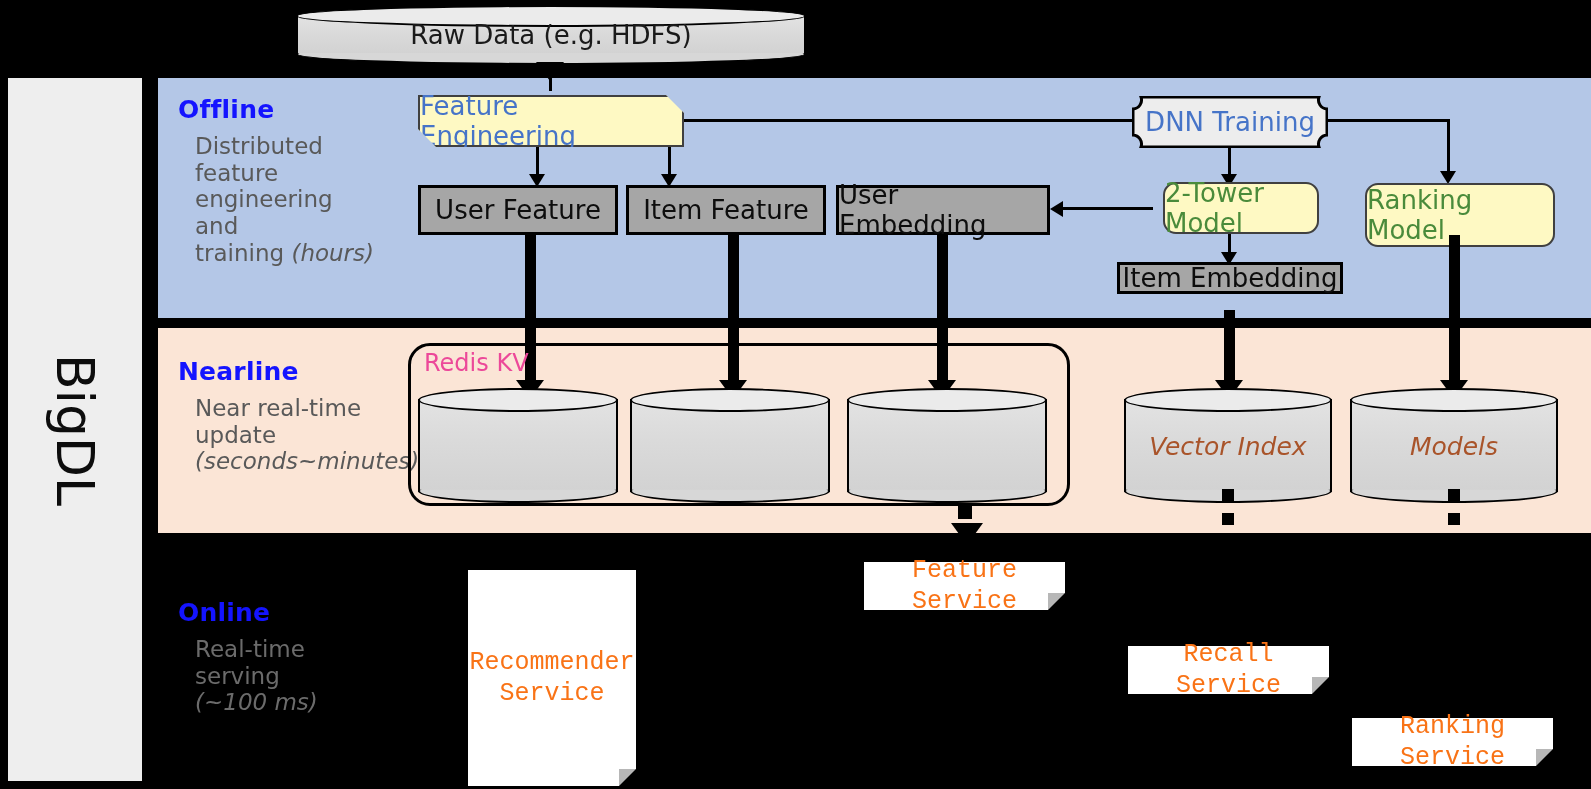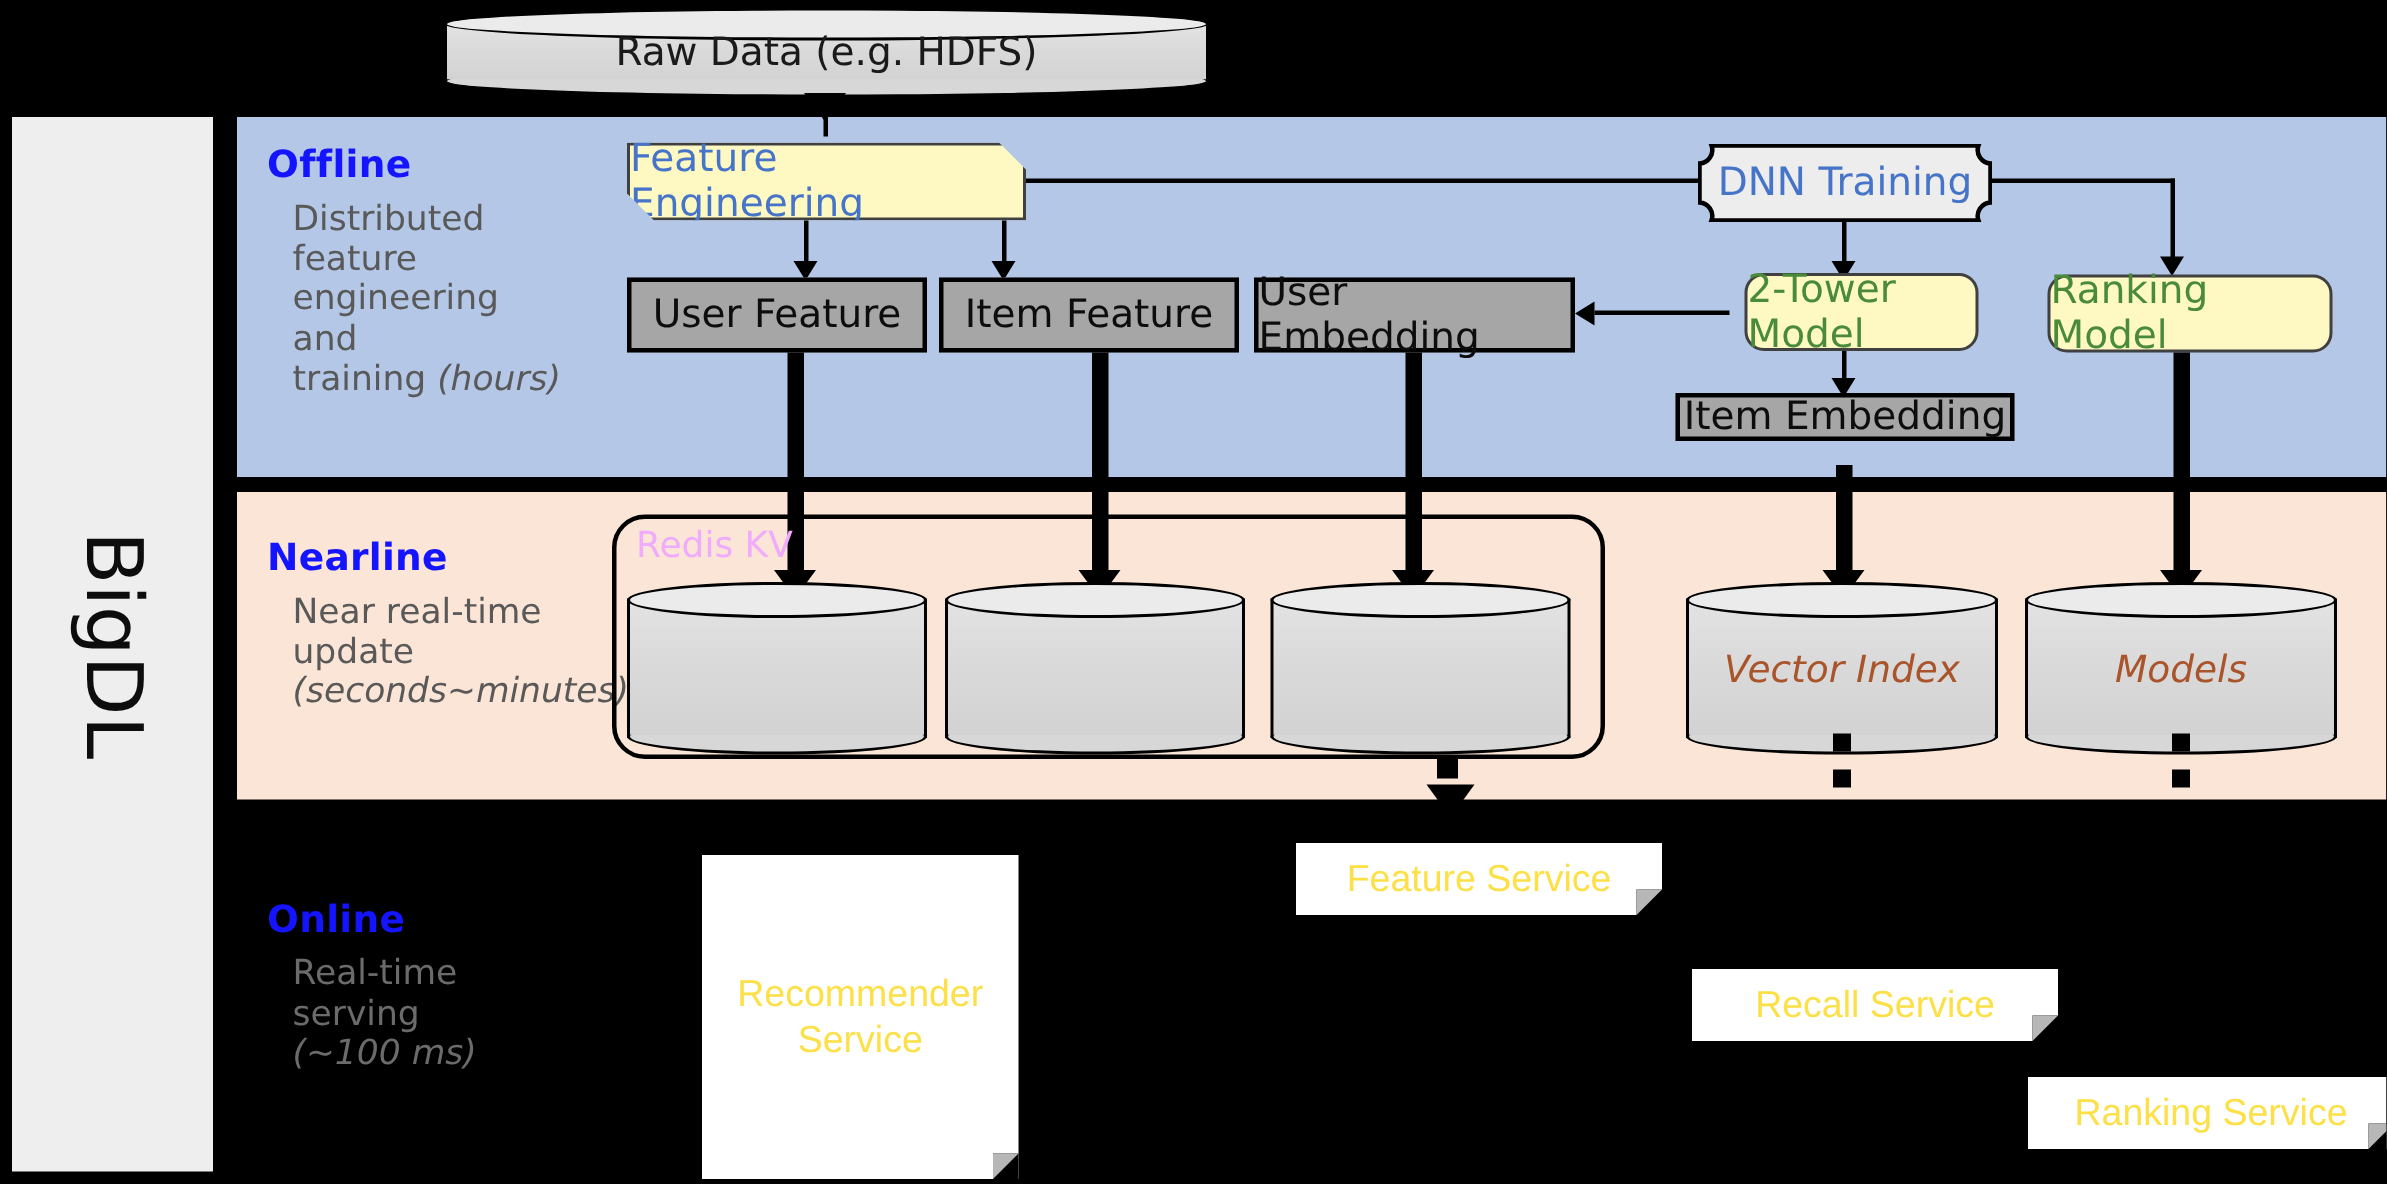--- a/index.html
+++ b/index.html
@@ -132,21 +132,21 @@
   }
   .cardshape svg{position:absolute;left:0;top:0;}
   .cardshape span{position:relative;z-index:2;}
 
   
   #redis-box{
     left:408px;top:343px;width:662px;height:163px;
     border:3px solid #000;border-radius:22px;background:transparent;
   }
   #redis-label{
-    left:424px;top:349px;font-size:24px;color:#f0abfc;
+    left:424px;top:349px;font-size:24px;color:#ec4899;
     font-family:"DejaVu Sans",sans-serif;
   }
 
   
   .ln{position:absolute;background:#000;}
   .vthin{width:3px;}
   .hthin{height:3px;}
   .vthick{width:11px;}
   .arrow-dn{
     position:absolute;width:0;height:0;
@@ -164,23 +164,22 @@
   .arrow-rt{
     position:absolute;width:0;height:0;
     border-top:8px solid transparent;border-bottom:8px solid transparent;
     border-left:13px solid #000;
   }
   .dotsq{position:absolute;width:12px;height:12px;background:#000;}
 
   
   .note{
     position:absolute;
-    font-family:Liberation Sans, sans-serif;
-    color:#fde047;
-    padding-left:43px;
+    font-family:Liberation Mono, monospace;
+    color:#f97316;
   }
   .note .paper{
     position:absolute;left:0;top:0;right:0;bottom:0;
     background:#ffffff;
   }
   .note .fold{
     position:absolute;right:0;bottom:0;
     width:0;height:0;
     border-left:17px solid #b7b7b7;
     border-bottom:17px solid #000;
@@ -285,21 +284,21 @@
   <div class="grey-box" style="left:836px;top:185px;width:214px;height:50px;">
     <span>User Embedding</span>
   </div>
   <div class="grey-box" style="left:1117px;top:262px;width:226px;height:32px;">
     <span>Item Embedding</span>
   </div>
 
   <div class="proc rounded green-txt" style="left:1152px;top:182px;width:156px;height:52px;">
     <span>2-Tower Model</span>
   </div>
-  <div class="proc rounded green-txt" style="left:1354px;top:183px;width:190px;height:52px;">
+  <div class="proc rounded green-txt" style="left:1354px;top:183px;width:190px;height:64px;">
     <span>Ranking Model</span>
   </div>
 
   <div class="ln hthin abs" style="left:1063px;top:207px;width:90px;"></div>
   <div class="arrow-lf" style="left:1050px;top:201px;"></div>
 
   <div class="ln vthin abs" style="left:1228px;top:234px;height:24px;"></div>
   <div class="arrow-dn" style="left:1221px;top:252px;"></div>
 
   <div class="ln vthick abs" style="left:525px;top:235px;height:155px;"></div>

